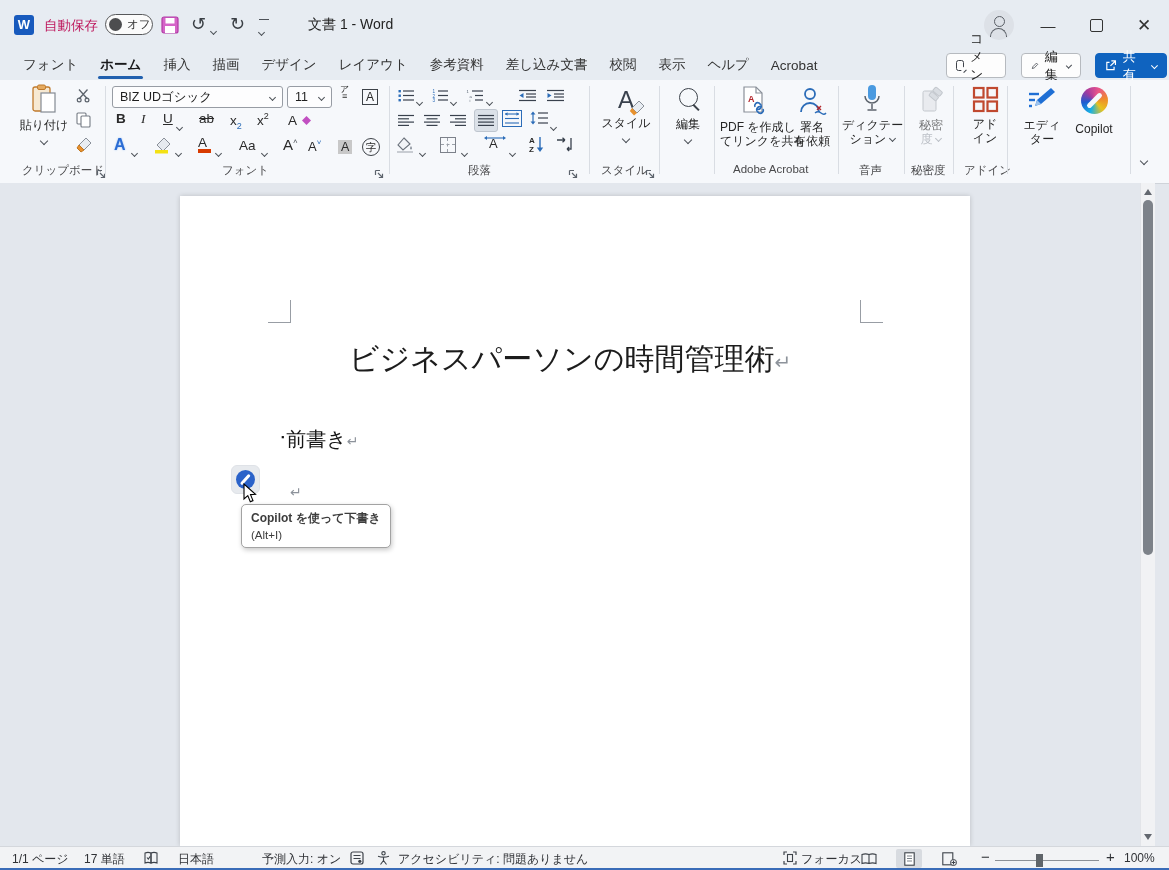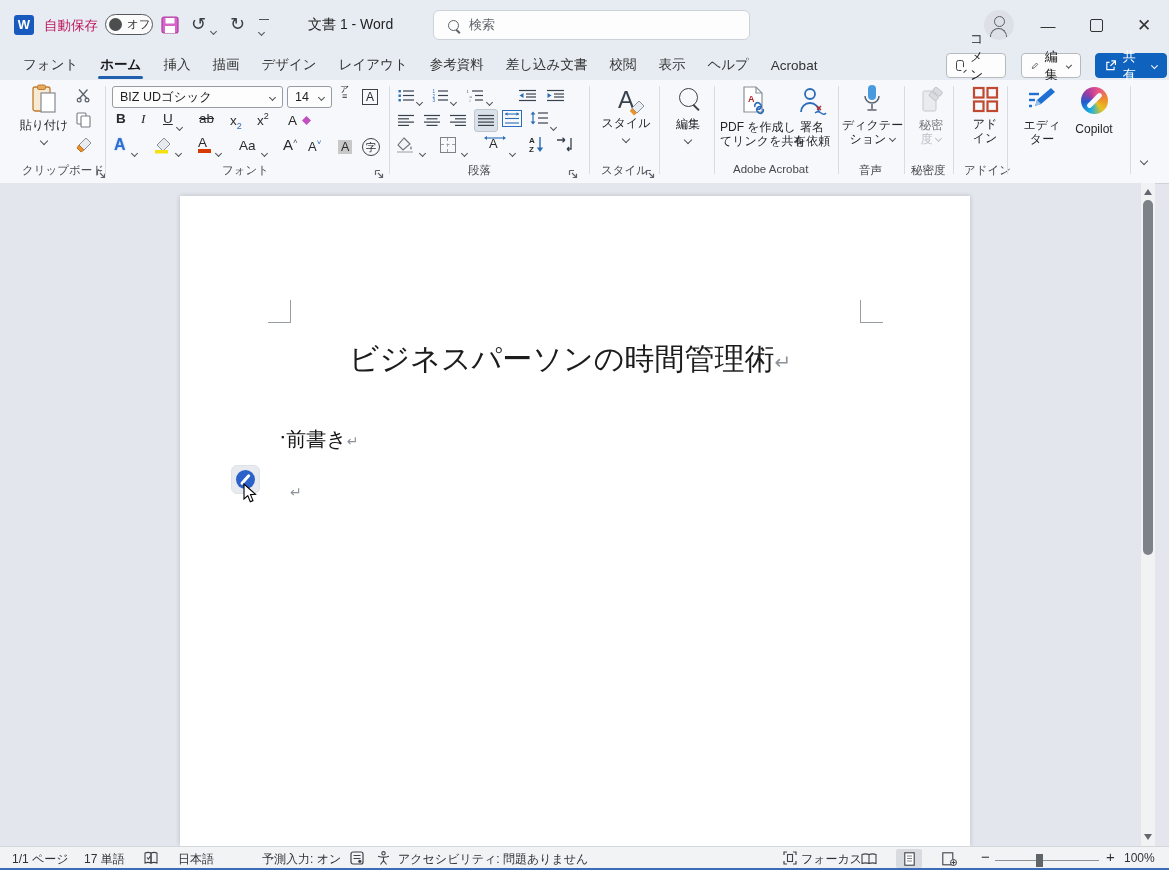--- a/index.html
+++ b/index.html
@@ -122,24 +122,20 @@
         <rect x="4" y="10" width="10" height="7" fill="#fff"></rect>
       </svg>
     </span>
     <span class="undo" style="left:191px;">↺</span>
     <span class="abs" style="left:211px;top:22px;"><i class="chev sm"></i></span>
     <span class="redo" style="left:230px;">↻</span>
     <span class="qat-more">
       <span class="bar" style="display:block;"></span><i class="chev sm"></i>
     </span>
     <span class="doc-title">文書 1 - Word</span>
-    <div class="searchbox">
-      <span class="mag"></span>
-      <span class="search-ph">検索</span>
-    </div>
     <div class="avatar"></div>
     <div class="winbtn min" style="left:1026px;">—</div>
     <div class="winbtn" style="left:1074px;">
         <span class="sq"></span>
       </div>
     <div class="winbtn close" style="left:1122px;">✕</div>
   </div>
 
   <div class="tabrow">
     <div class="tab">
@@ -236,21 +232,21 @@
           <path d="M4 4 L8.5 8.5 M8.5 4.8 V8.5 H4.8" stroke="#5c636c" stroke-width="1.2" fill="none"></path>
         </svg>
     </span>
     <div class="vdiv" style="left:105px;"></div>
 
     <div class="fontsel" style="left:112px;top:6px;width:171px;">
       <span>BIZ UDゴシック</span>
         <i class="chev sm"></i>
     </div>
     <div class="fontsel" style="left:287px;top:6px;width:45px;">
-      <span>14</span>
+      <span>11</span>
         <i class="chev sm"></i>
     </div>
     <span class="abs" style="left:340px;top:6px;font-size:9px;color:#2a2a2a;line-height:7px;text-align:center;">
       <span>ア</span><br>≡
     </span>
     <span class="abs" style="left:362px;top:7px;">
       <span class="boxedA">A</span>
     </span>
     <span class="abs gx" style="left:116px;top:31px;font-weight:bold;">B</span>
     <span class="abs gx" style="left:141px;top:31px;font-style:italic;font-family:'Liberation Serif',serif;">I</span>
@@ -606,20 +602,24 @@
       </div>
       <span class="empty-mark pilcrow">↵</span>
       <div class="margin-copilot">
         <span class="copilot-blue"></span>
       </div>
       <span class="cursor-arrow">
         <svg width="15" height="21" viewBox="0 0 15 21">
             <path d="M1 1 L1 16 L4.8 12.6 L7.3 18.8 L10 17.6 L7.5 11.6 L12.5 11.3 Z" fill="#fff" stroke="#000" stroke-width="1.1"></path>
           </svg>
       </span>
+      <div class="tooltip">
+        <span class="l1">Copilot を使って下書き</span>
+        <span class="l2">(Alt+I)</span>
+      </div>
     </div>
     <div class="vscroll">
       <span class="varrow up"></span>
       <div class="vthumb"></div>
       <span class="varrow down"></span>
     </div>
   </div>
 
   <div class="statusbar">
     <span class="sb" style="left:12px;">1/1 ページ</span>

